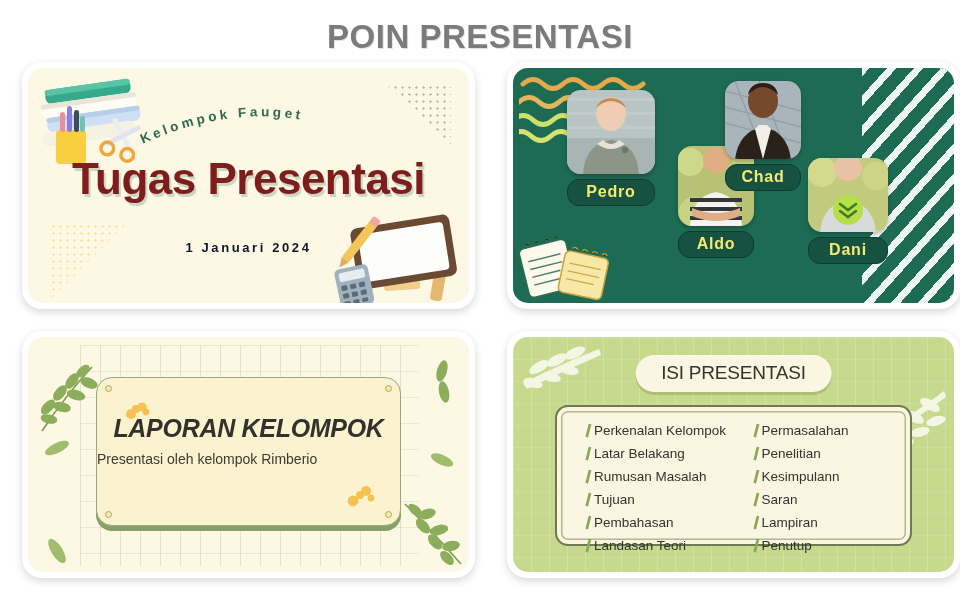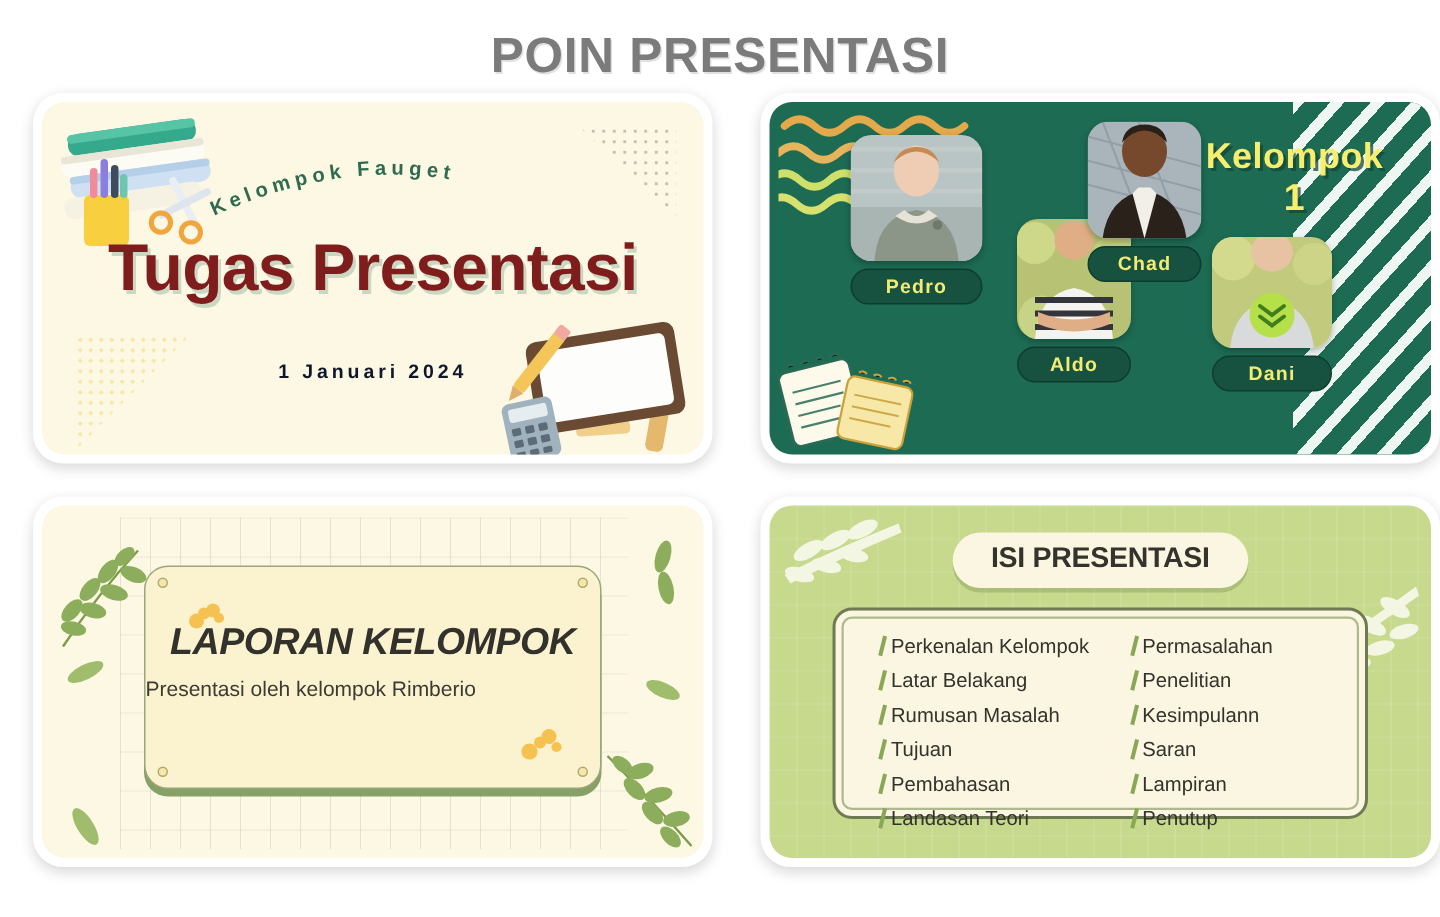--- a/index.html
+++ b/index.html
@@ -124,21 +124,21 @@
     box-shadow:0 2px 4px rgba(0,0,0,.25);
   }
   .member .photo svg { display:block; }
   .member .name {
     margin:5px auto 0;
     display:block;
     background:#17513f;
     border:1.6px solid #0e3d2e;
     border-radius:12px;
     color:#f2ec74;
-    font-size:13px;
+    font-size:16px;
     font-weight:bold;
     text-align:center;
     padding:3px 12px 4px;
     letter-spacing:.8px;
     white-space:nowrap;
   }
   .m-pedro { top:22px;  left:22px;padding-left:32px;  }
   .m-aldo  { top:78px;  left:124px;margin-left:41px; }
   .m-chad  { top:13px;  left:212px; }
   .m-dani  { top:90px;  left:295px; }
@@ -198,21 +198,21 @@
       linear-gradient(to bottom, rgba(255,255,255,.13) 1px, transparent 1px);
     background-size:18px 22px;
   }
   .s4 .wheat-l { position:absolute; top:6px; left:6px; width:86px; height:58px; }
   .s4 .wheat-r { position:absolute; top:52px; right:4px; width:78px; height:64px; }
   .s4 .badge {
     position:absolute; top:18px; left:50%; transform:translateX(-50%);
     background:#fbf6e2;
     border-radius:22px;
     padding:7px 26px 8px;
-    font-size:19px; font-weight:bold;
+    font-size:19px; font-weight:normal;
     color:#34342c;
     letter-spacing:-.2px;
     box-shadow:0 3px 0 rgba(120,140,80,.35);
     white-space:nowrap;
   }
   .s4 .panel {
     position:absolute; top:68px; left:42px; right:42px; bottom:26px;
     background:#fbf6e2;
     border:2px solid #6f7a52;
     border-radius:13px;
@@ -354,24 +354,20 @@
               <path d="M80 23 a3.6 3.6 0 0 1 5.4 0"></path>
           </g>
           <g stroke="#c9a23c" stroke-width="1.3" opacity=".9">
             <path d="M50 38 H82"></path>
               <path d="M50 46 H82"></path>
               <path d="M50 54 H78"></path>
           </g>
         </g>
       </svg>
 
-      <div class="k-label">
-        <span>Kelompok</span>
-        <span class="num">1</span>
-      </div>
 
       <div class="member m-pedro">
         <div class="photo">
           <svg width="88" height="84" viewBox="0 0 88 84">
             <rect width="88" height="84" fill="#b9c4c4"></rect>
             <rect y="48" width="88" height="36" fill="#a9b5b2"></rect>
             <g fill="#c8d0cd" opacity=".6">
               <rect x="0" y="8" width="88" height="3"></rect>
                 <rect x="0" y="22" width="88" height="3"></rect>
               <rect x="0" y="36" width="88" height="3"></rect>

